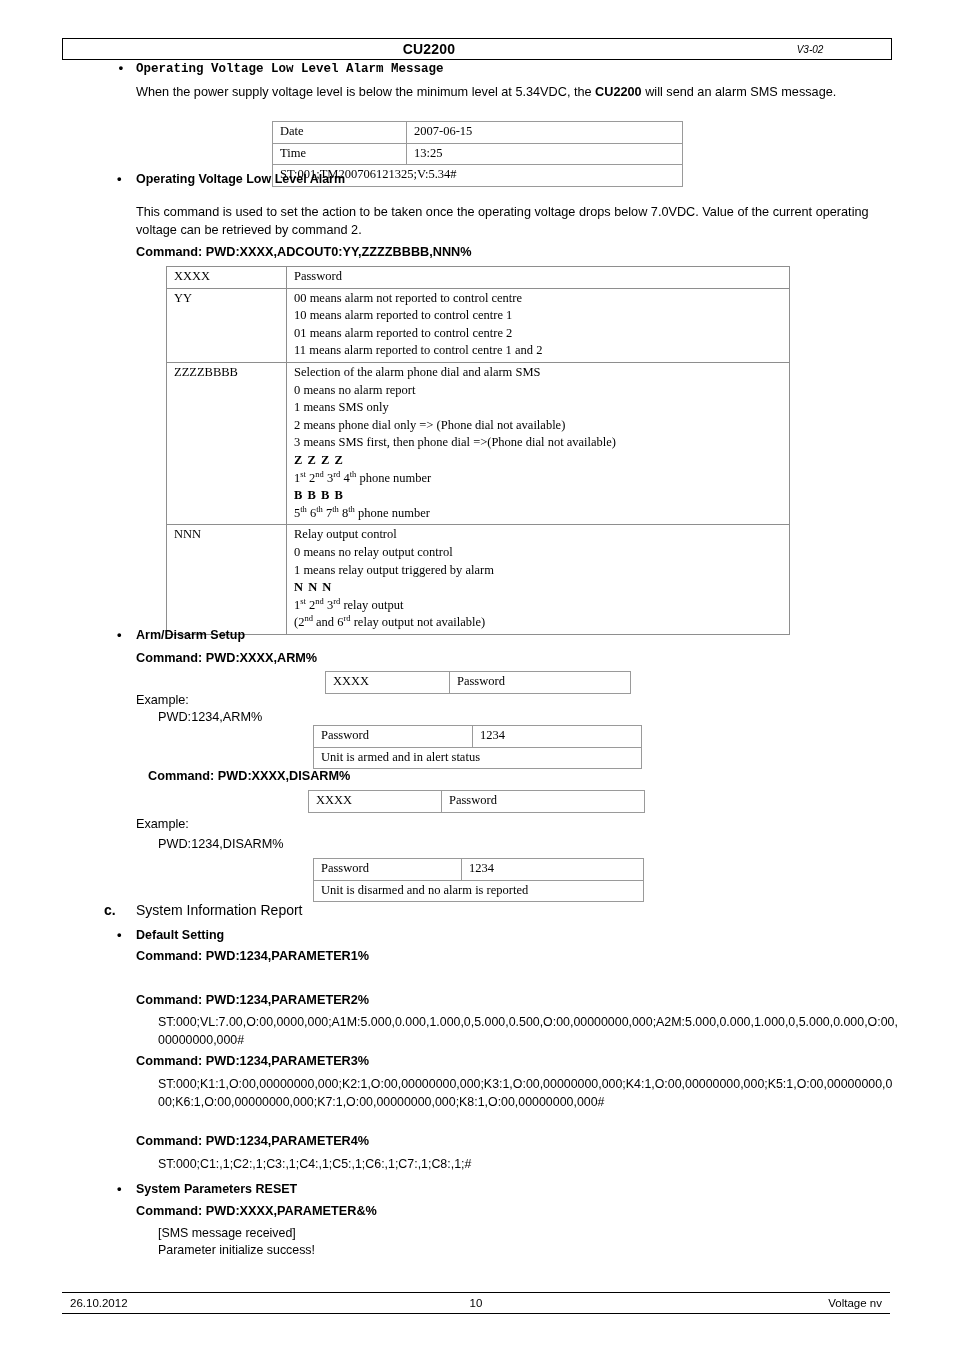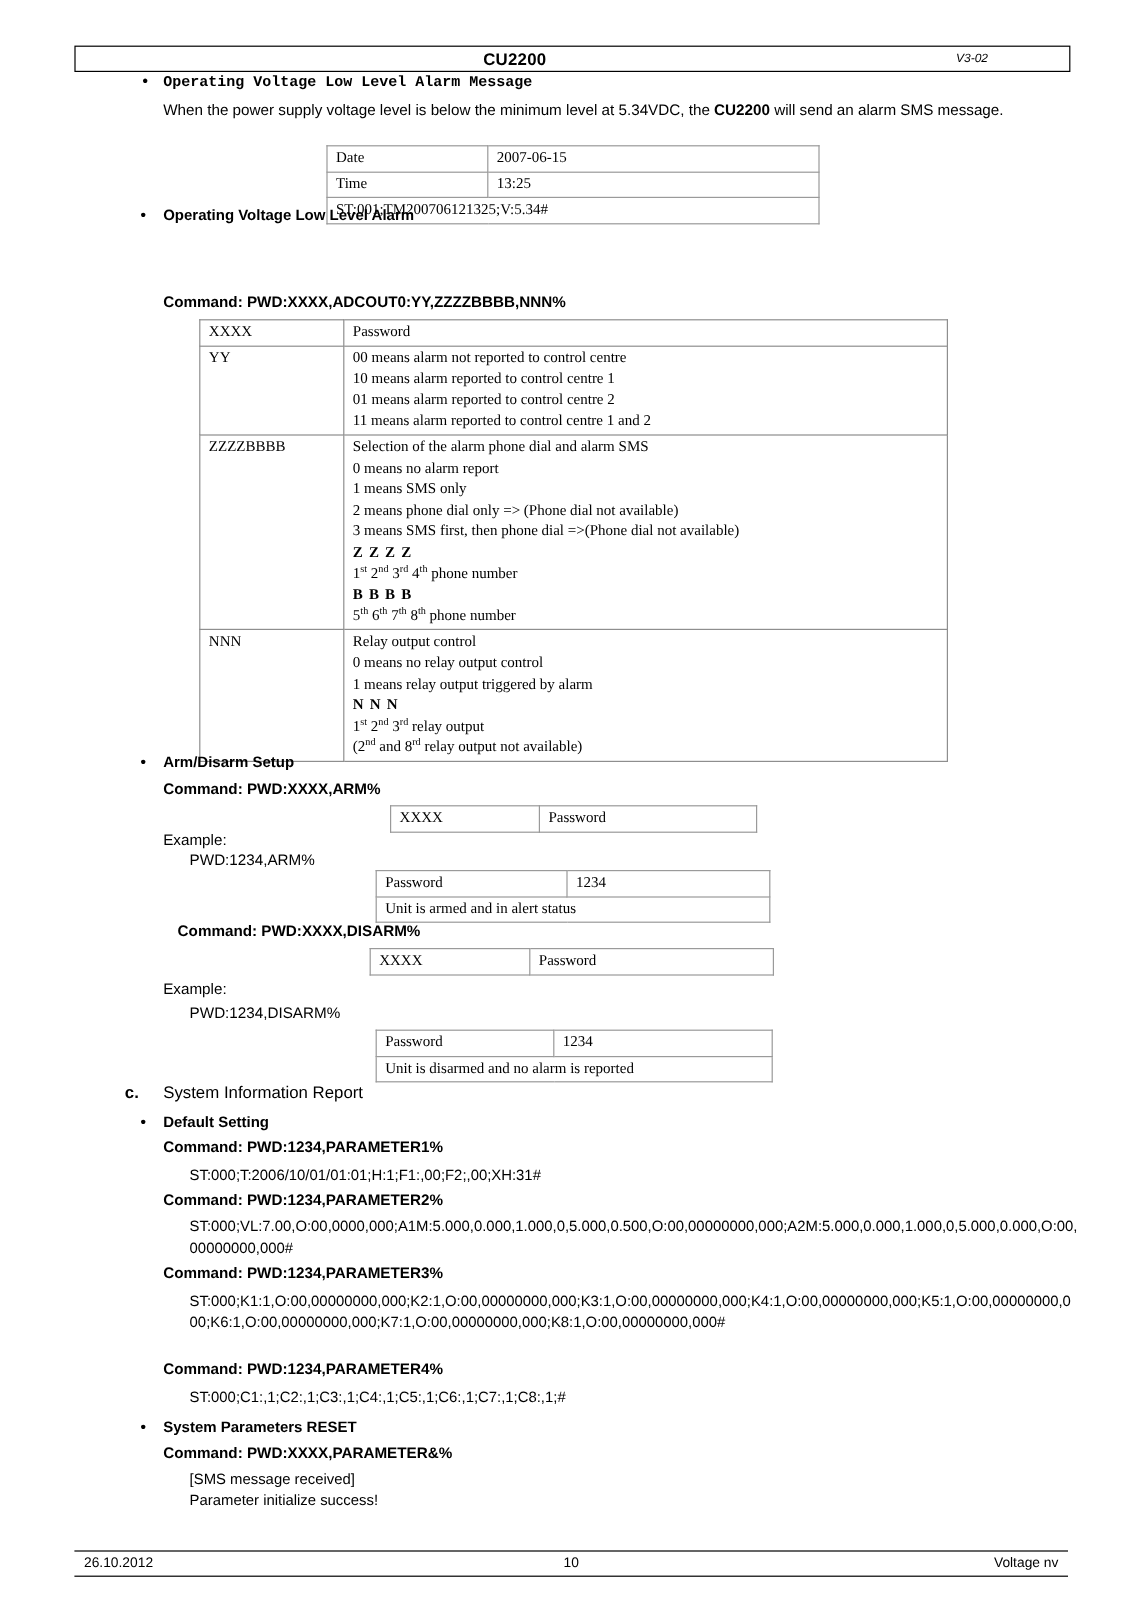--- a/index.html
+++ b/index.html
@@ -147,20 +147,24 @@
       <td>13:25</td>
     </tr>
     <tr>
       <td colspan="2">ST:001;TM200706121325;V:5.34#</td>
     </tr>
   </tbody>
     </table>
 
   <div class="bullet" style="left:136px; top:172px;">Operating Voltage Low Level Alarm</div>
 
+  <div class="para" style="left:136px; top:204px; width:745px;">
+    <span>This command is used to set the action to be taken once the operating voltage drops below 7.0VDC.</span>
+    <span>Value of the current operating voltage can be retrieved by command 2.</span>
+  </div>
 
   <div class="cmd" style="left:136px; top:245px;">Command: PWD:XXXX,ADCOUT0:YY,ZZZZBBBB,NNN%</div>
 
   <table class="grid dark" style="left:166px; top:266px; width:624px;">
     <tbody>
         <tr>
       <td style="width:106px;">XXXX</td>
       <td>Password</td>
     </tr>
     <tr>
@@ -187,21 +191,21 @@
       </td>
     </tr>
     <tr>
       <td>NNN</td>
       <td>
         <div>Relay output control</div>
         <div>0 means no relay output control</div>
         <div>1 means relay output triggered by alarm</div>
         <div class="b" style="letter-spacing:1px;">N  N  N</div>
         <div class="nowrap"><span>1</span><sup>st</sup> <span>2</span><sup>nd</sup> <span>3</span><sup>rd</sup><span> relay output</span></div>
-        <div class="nowrap"><span>(2</span><sup>nd</sup><span> and 8</span><sup>rd</sup><span> relay output not available)</span></div>
+        <div class="nowrap"><span>(2</span><sup>nd</sup><span> and 6</span><sup>rd</sup><span> relay output not available)</span></div>
       </td>
     </tr>
   </tbody>
     </table>
 
   <div class="bullet" style="left:136px; top:628px;">Arm/Disarm Setup</div>
 
   <div class="cmd" style="left:136px; top:651px;">Command: PWD:XXXX,ARM%</div>
 
   <table class="grid" style="left:325px; top:671px; width:306px;">
@@ -253,21 +257,20 @@
     </tr>
   </tbody>
     </table>
 
   <div class="letter" style="left:104px; top:902px;">c.</div>
   <div class="subhead" style="left:136px; top:902px;">System Information Report</div>
 
   <div class="bullet" style="left:136px; top:928px;">Default Setting</div>
 
   <div class="cmd" style="left:136px; top:949px;">Command: PWD:1234,PARAMETER1%</div>
-  <div class="mono" style="left:158px; top:971px; width:740px;">ST:000;T:2006/10/01/01:01;H:1;F1:,00;F2;,00;XH:31#</div>
 
   <div class="cmd" style="left:136px; top:993px;">Command: PWD:1234,PARAMETER2%</div>
   <div class="mono" style="left:158px; top:1014px; width:740px; word-break:break-all;">ST:000;VL:7.00,O:00,0000,000;A1M:5.000,0.000,1.000,0,5.000,0.500,O:00,00000000,000;A2M:5.000,0.000,1.000,0,5.000,0.000,O:00,00000000,000#</div>
 
   <div class="cmd" style="left:136px; top:1054px;">Command: PWD:1234,PARAMETER3%</div>
   <div class="mono" style="left:158px; top:1076px; width:740px; word-break:break-all;">ST:000;K1:1,O:00,00000000,000;K2:1,O:00,00000000,000;K3:1,O:00,00000000,000;K4:1,O:00,00000000,000;K5:1,O:00,00000000,000;K6:1,O:00,00000000,000;K7:1,O:00,00000000,000;K8:1,O:00,00000000,000#</div>
 
   <div class="cmd" style="left:136px; top:1134px;">Command: PWD:1234,PARAMETER4%</div>
   <div class="mono" style="left:158px; top:1156px; width:740px;">ST:000;C1:,1;C2:,1;C3:,1;C4:,1;C5:,1;C6:,1;C7:,1;C8:,1;#</div>
 

